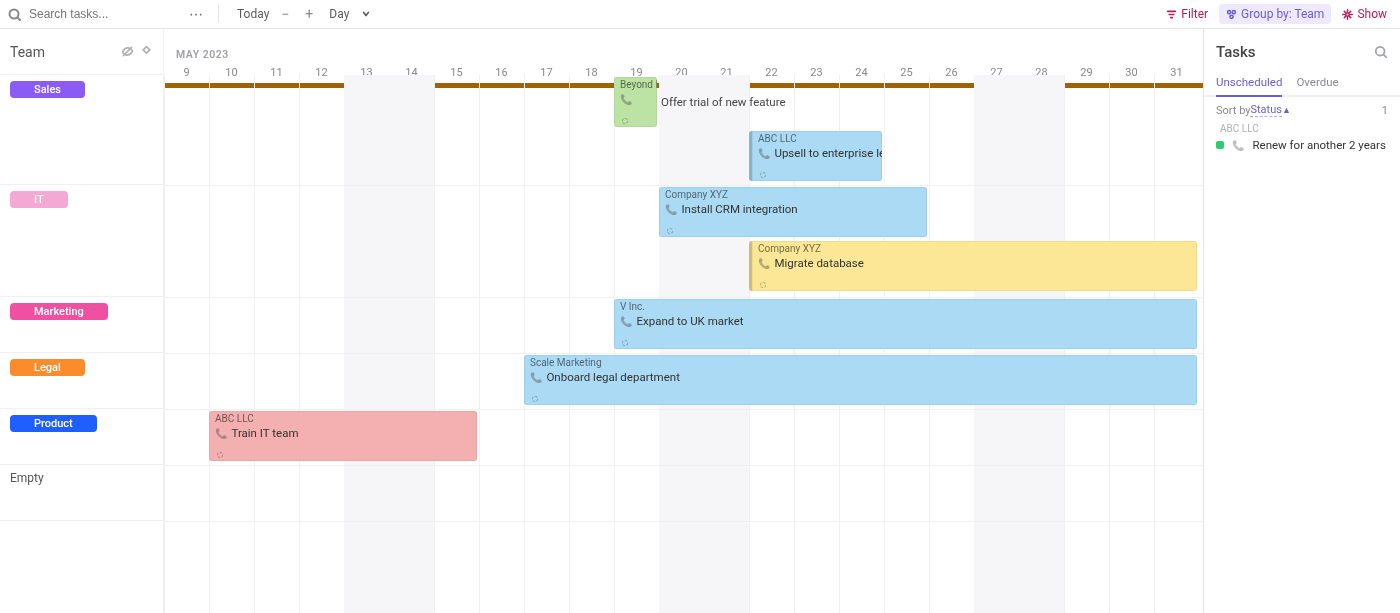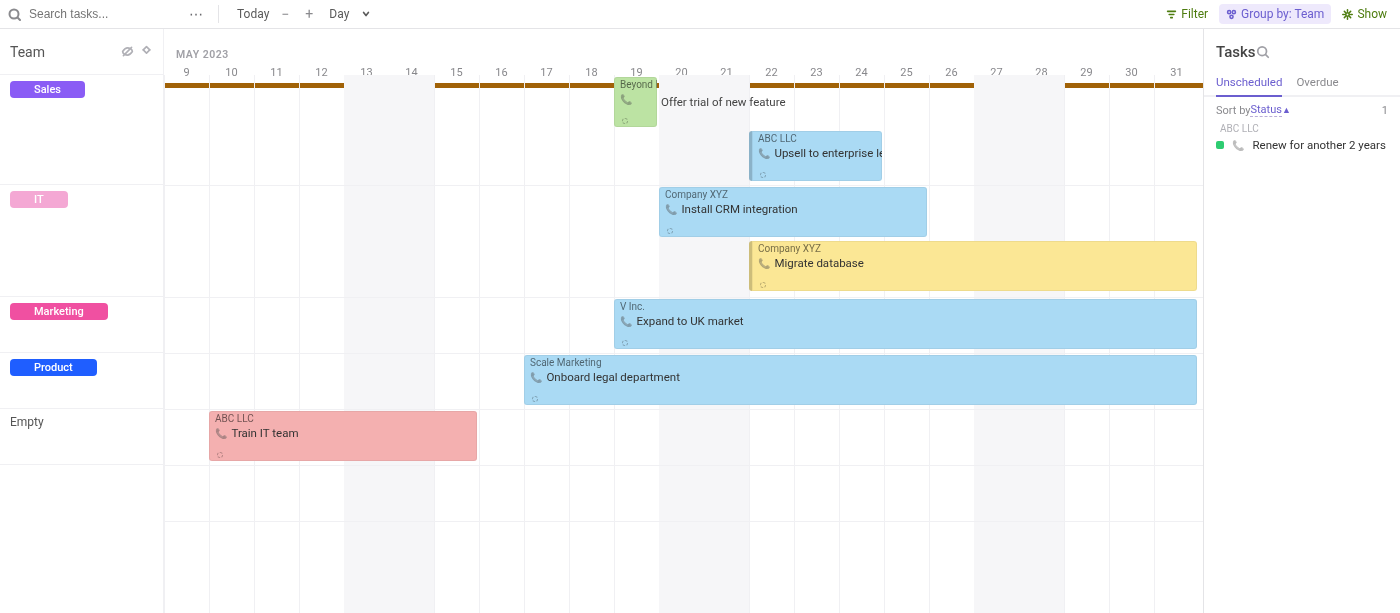--- a/index.html
+++ b/index.html
@@ -11,21 +11,21 @@
   .topbar .search-wrap { display: flex; align-items: center; gap: 8px; color: #8a8a8e; }
   .topbar .search-wrap svg { width: 13px; height: 13px; }
   .topbar input.search { border: none; outline: none; font-size: 12px; color: #8a8a8e; width: 100px; background: transparent; }
   .topbar .dots { margin-left: 60px; color: #6a6a6e; font-size: 14px; letter-spacing: 1px; cursor: pointer; }
   .topbar .divider { width: 1px; height: 18px; background: #e4e4e7; margin: 0 14px; }
   .topbar .btn-plain { color: #5a5a5a; cursor: pointer; padding: 2px 4px; }
   .topbar .ibtn { width: 16px; height: 16px; display: inline-flex; align-items: center; justify-content: center; color: #8a8a8e; cursor: pointer; margin: 0 4px; font-size: 14px; }
   .topbar .day-dd { display: flex; align-items: center; gap: 13px; cursor: pointer; margin-left: 8px; }
   .topbar .day-dd svg { width: 8px; height: 8px; }
   .topbar .right { position: absolute; right: 0; top: 0; bottom: 0; display: flex; align-items: center; gap: 4px; padding-right: 6px; }
-  .topbar .right .rbtn { display: flex; align-items: center; gap: 4px; padding: 3px 7px; border-radius: 4px; cursor: pointer; color: #4d7c0f; }
+  .topbar .right .rbtn { display: flex; align-items: center; gap: 4px; padding: 3px 7px; border-radius: 4px; cursor: pointer; color: #be185d; }
   .topbar .right .rbtn svg { width: 11px; height: 11px; }
   .topbar .right .rbtn.active { background: #eee9fc; color: #6b5ecf; }
 
   
   .main { display: flex; height: calc(100% - 29px); }
 
   
   .groups { width: 164px; flex-shrink: 0; border-right: 1px solid #f0f0f3; background: #fff; position: relative; }
   .groups .head { height: 46px; display: flex; align-items: center; padding: 0 10px; font-size: 14px; color: #555; border-bottom: 1px solid #f0f0f3; justify-content: space-between; }
   .groups .head .icons { display: flex; gap: 6px; color: #b0b0b6; }
@@ -58,21 +58,21 @@
   .milestone { position: absolute; font-size: 11.5px; color: #444; white-space: nowrap; }
 
   
   .bg-green  { background: #bce3a3; }
   .bg-blue   { background: #aadaf4; }
   .bg-yellow { background: #fbe795; }
   .bg-red    { background: #f4b0b0; }
 
   
   .panel { width: 196px; flex-shrink: 0; background: #fff; display: flex; flex-direction: column; }
-  .panel .phead { height: 46px; display: flex; align-items: center; padding: 0 12px; }
+  .panel .phead { height: 46px; display: flex; align-items: center; justify-content: space-between; padding: 0 12px; }
   .panel .phead h2 { font-size: 15px; font-weight: 500; color: #444; }
   .panel .phead svg { width: 14px; height: 14px; color: #a0a0a6; }
   .panel .tabs { display: flex; gap: 14px; padding: 0 12px; border-bottom: 2px solid #f0f0f3; font-size: 11.5px; }
   .panel .tabs .ptab { padding-bottom: 6px; color: #8a8a8e; cursor: pointer; position: relative; }
   .panel .tabs .ptab.active { color: #6b5ecf; }
   .panel .tabs .ptab.active::after { content: ""; position: absolute; left: 0; right: 0; bottom: -2px; height: 2px; background: #6b5ecf; }
   .panel .sort { padding: 6px 12px; font-size: 11px; color: #8a8a8e; display: flex; align-items: center; gap: 0; justify-content: space-between; }
   .panel .sort .sfield { color: #6b5ecf; border-bottom: 1px dashed #b9add8; }
   .panel .sort .arrow { color: #6b5ecf; font-size: 9px; }
   .panel .sort .count { margin-left: auto; color: #8a8a8e; }
@@ -145,20 +145,21 @@
         <svg viewBox="0 0 16 16">
             <polyline points="4,6 8,2 12,6"></polyline>
             <polyline points="4,10 8,14 12,10" transform="translate(0,-4)"></polyline>
           </svg>
       </span>
     </div>
     <div id="group-rows">
         <div class="group-row" style="height: 110px;"><span class="tag purple">Sales</span></div>
         <div class="group-row" style="height: 112px;"><span class="tag itpink">IT</span></div>
         <div class="group-row" style="height: 56px;"><span class="tag pink">Marketing</span></div>
+        <div class="group-row" style="height: 56px;"><span class="tag orange">Legal</span></div>
         <div class="group-row" style="height: 56px;"><span class="tag blue">Product</span></div>
         <div class="group-row" style="height: 56px;"><span class="empty-label">Empty</span></div>
       </div>
   </div>
 
   <div class="timeline">
     <div class="tl-head">
       <span class="month">MAY 2023</span>
       <div class="tl-dates" id="tl-dates">
           <span class="daycell">9</span>

